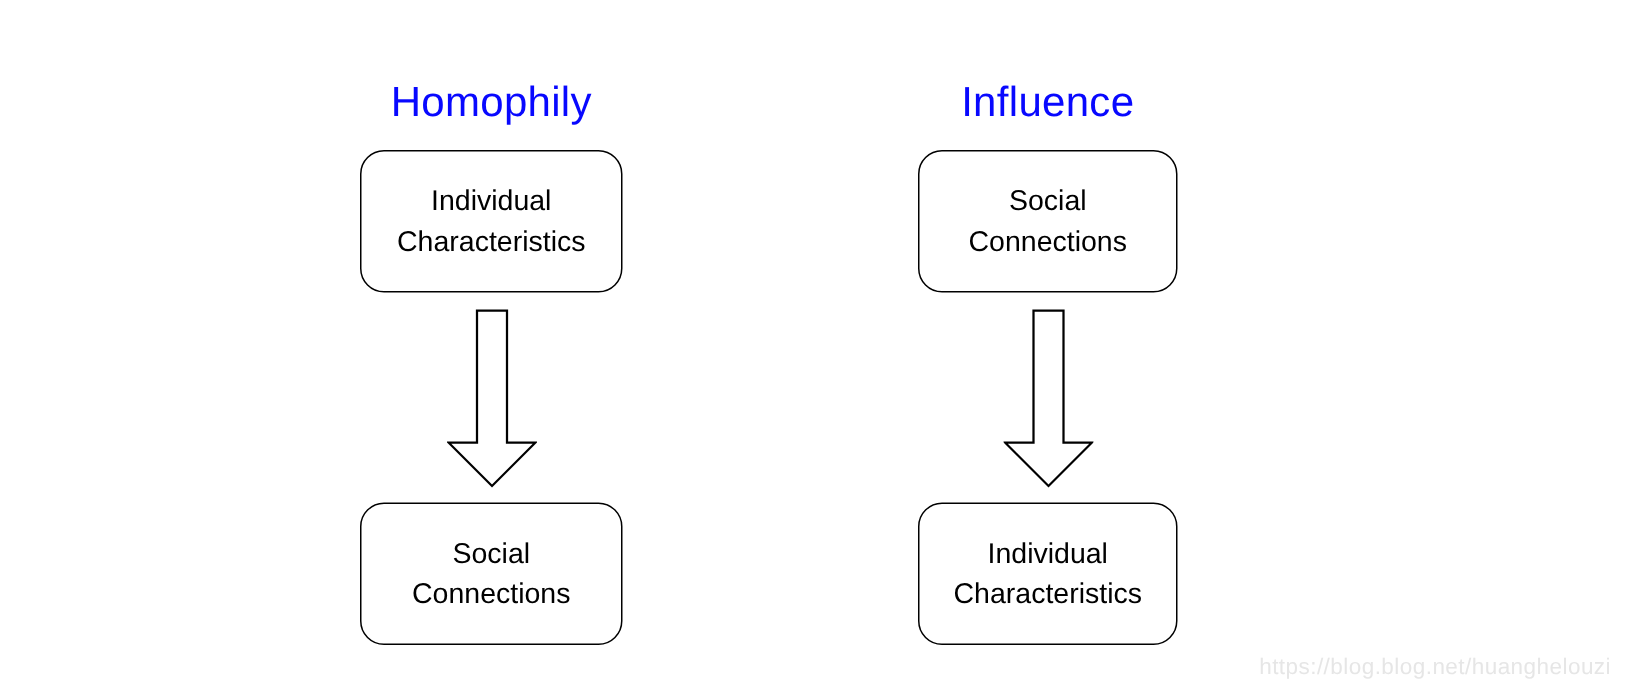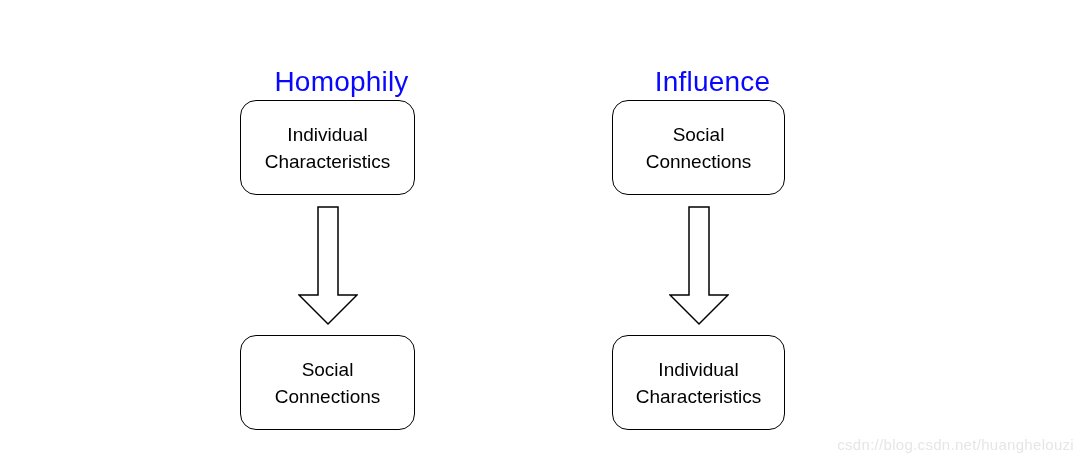--- a/index.html
+++ b/index.html
@@ -20,21 +20,21 @@
     top: 0;
     height: 464px;
   }
   .column-left  { left: 240px; width: 175px; }
   .column-right { left: 612px; width: 173px; }
   .col-title {
     position: absolute;
     top: 52px;
     left: 0;
     width: 100%;
-    margin: 14px;
+    margin: 0;
     text-align: center;
     font-size: 28px;
     font-weight: 500;
     letter-spacing: 0.2px;
     color: #0808ff;
   }
   .flow-box {
     position: absolute;
     left: 0;
     width: 100%;
@@ -106,15 +106,15 @@
     <svg class="flow-arrow" viewBox="0 0 60 120" xmlns="http://www.w3.org/2000/svg">
       <polygon points="20,1 40,1 40,89 59,89 30,118 1,89 20,89" fill="#ffffff" stroke="#000000" stroke-width="1.5" stroke-linejoin="miter"></polygon>
     </svg>
 
     <div class="flow-box bottom-box">
       <span>Individual</span>
       <span>Characteristics</span>
     </div>
   </section>
 
-  <div class="watermark">csdn://blog.csdn.net/huanghelouzi</div>
+  <div class="watermark">https://blog.blog.net/huanghelouzi</div>
 
 </div>
 
 </body></html>

